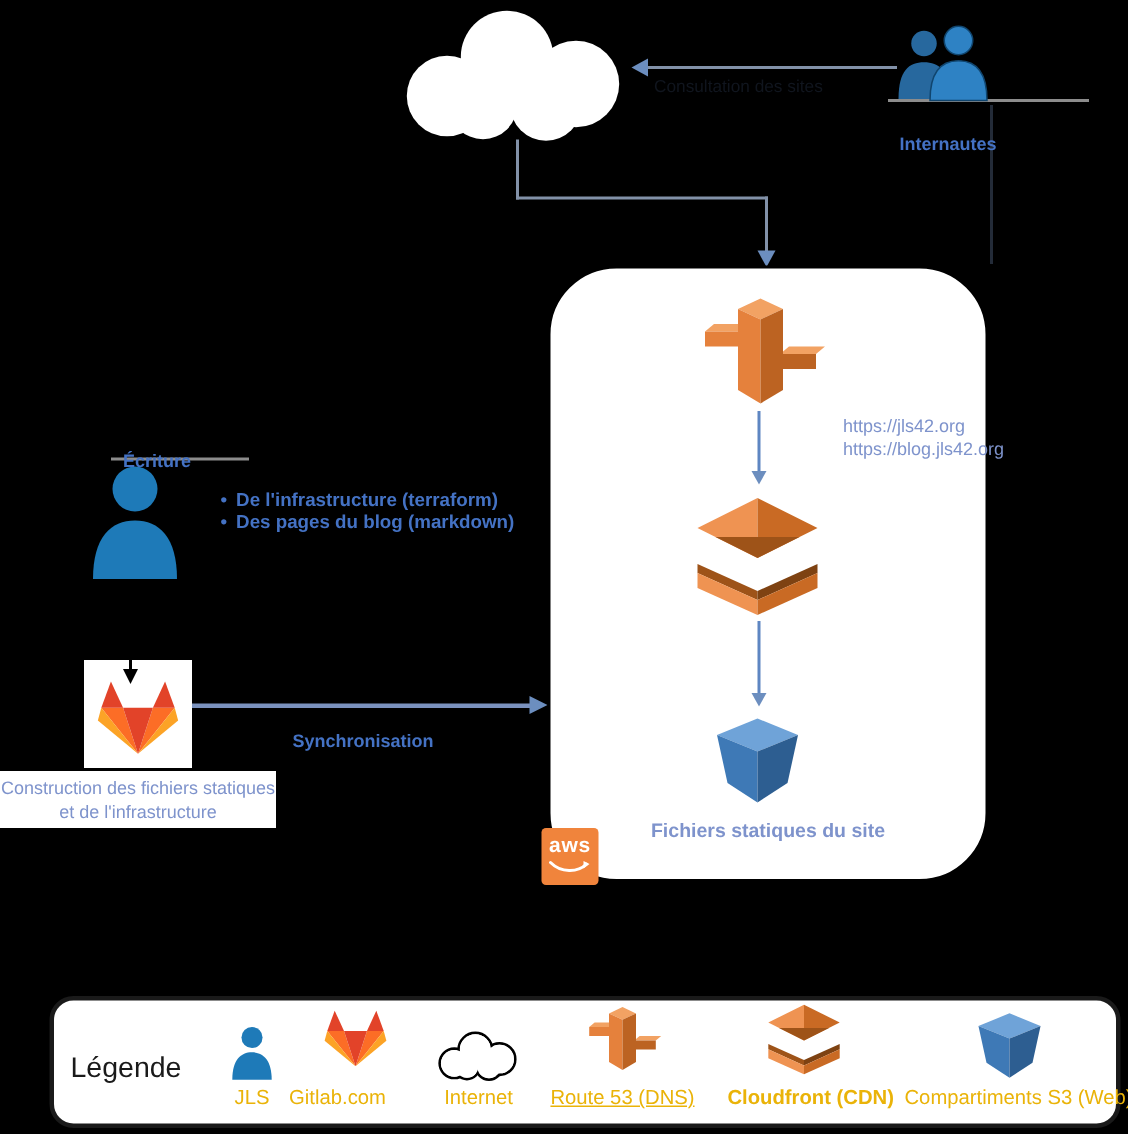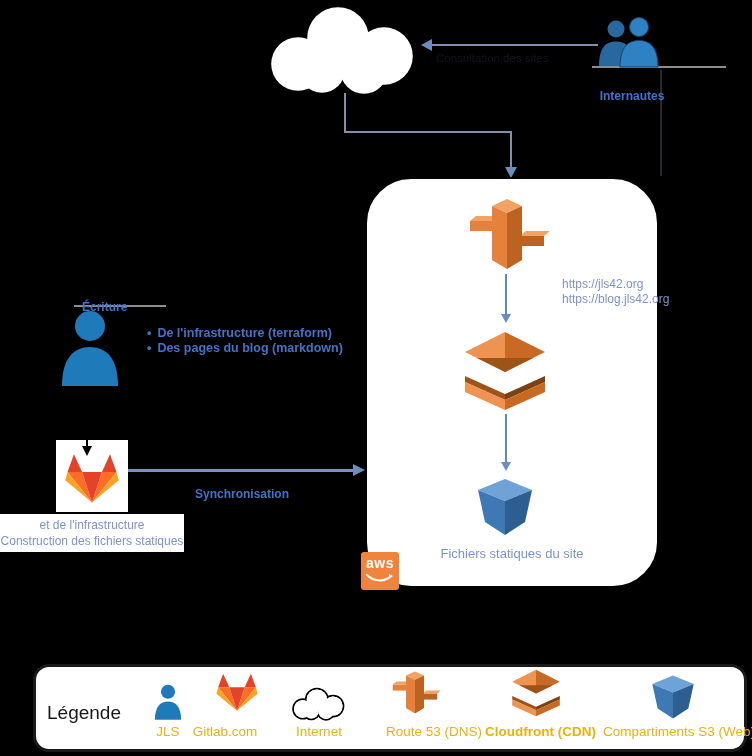--- a/index.html
+++ b/index.html
@@ -107,22 +107,22 @@
     <polygon fill="#E24329" points="18,33 11.5,13 24.5,13"></polygon>
     <polygon fill="#E24329" points="2,13 6.2,1.5 11.5,13"></polygon>
     <polygon fill="#E24329" points="34,13 29.8,1.5 24.5,13"></polygon>
   </svg>
 
   <div class="vline" style="left:86px;top:390px;height:56px;background:#000;"></div>
   <div class="arrow arrow-down-black" style="left:82px;top:446px;"></div>
 
   <div class="white-plate" style="left:0px;top:514px;width:184px;height:38px;"></div>
   <div class="abs" style="left:0px;top:517px;width:184px;text-align:center;color:#7E93CC;font-size:12px;line-height:16px;">
+    <div style="white-space:nowrap;">Construction des fichiers statiques</div>
     <div>et de l'infrastructure</div>
-    <div style="white-space:nowrap;">Construction des fichiers statiques</div>
   </div>
 
   <div class="lbl-blue" style="left:195px;top:447px;margin-top:40px;">Synchronisation</div>
 
   <div class="aws-box"></div>
 
   <svg class="abs" style="left:462px;top:197px;" width="90" height="76" viewBox="0 0 90 76">
 
     <polygon fill="#F2A263" points="8,24 14,19 38,19 32,24"></polygon>
     <polygon fill="#E5813C" points="8,24 32,24 32,34 8,34"></polygon>
@@ -157,21 +157,21 @@
 
   <div class="vline" style="left:505px;top:414px;height:50px;background:#5E86C2;"></div>
   <div class="arrow arrow-down-sm" style="left:501px;top:462px;"></div>
 
   <svg class="abs" style="left:476px;top:477px;" width="58" height="60" viewBox="0 0 58 60">
     <polygon fill="#6FA3D8" points="29,2 56,13 29,24 2,13"></polygon>
     <polygon fill="#3E79B6" points="2,13 29,24 29,58 9,45"></polygon>
     <polygon fill="#2D5E91" points="56,13 29,24 29,58 49,45"></polygon>
   </svg>
 
-  <div class="abs" style="left:365px;top:546px;width:294px;text-align:center;color:#7E93CC;font-size:13px;">Fichiers statiques du site</div>
+  <div class="abs" style="left:365px;top:546px;width:294px;text-align:center;color:#7E93CC;font-size:13px;font-weight:bold;">Fichiers statiques du site</div>
 
   <div class="aws-logo">
     <div class="t">aws</div>
     <svg style="position:absolute;left:5px;bottom:5px;" width="28" height="12" viewBox="0 0 28 12">
       <path d="M1,2 C8,9 19,9 25,3" stroke="#fff" stroke-width="2" fill="none" stroke-linecap="round"></path>
       <polygon fill="#fff" points="23,1 27,3 23,6"></polygon>
     </svg>
   </div>
 
   <div class="legend-box"></div>
@@ -216,21 +216,21 @@
 
   <svg class="abs" style="left:388px;top:667px;" width="54" height="52" viewBox="0 0 90 76">
     <polygon fill="#F2A263" points="8,24 14,19 38,19 32,24"></polygon>
     <polygon fill="#E5813C" points="8,24 32,24 32,34 8,34"></polygon>
     <polygon fill="#F2A263" points="58,39 64,34 88,34 82,39"></polygon>
     <polygon fill="#BC6322" points="58,39 82,39 82,49 58,49"></polygon>
     <polygon fill="#F2A263" points="45,2 60,9 45,16 30,9"></polygon>
     <polygon fill="#E5813C" points="30,9 45,16 45,72 30,63"></polygon>
     <polygon fill="#BC6322" points="60,9 45,16 45,72 60,63"></polygon>
   </svg>
-  <div class="legend-label" style="left:384px;width:100px;">Route 53 (DNS)</div>
+  <div class="legend-label" style="left:365px;width:100px;text-decoration:underline;">Route 53 (DNS)</div>
 
   <svg class="abs" style="left:511px;top:668px;" width="50" height="50" viewBox="0 0 84 82">
     <polygon fill="#EF9352" points="2,22 42,2 42,42"></polygon>
     <polygon fill="#C96A24" points="42,2 82,22 42,42"></polygon>
     <polygon fill="#9E5318" points="14,28 70,28 42,42"></polygon>
     <polygon fill="#9E5318" points="2,46 42,64 42,70 2,52"></polygon>
     <polygon fill="#7E4212" points="82,46 42,64 42,70 82,52"></polygon>
     <polygon fill="#EF9352" points="2,52 42,70 42,80 2,62"></polygon>
     <polygon fill="#C96A24" points="82,52 42,70 42,80 82,62"></polygon>
   </svg>

